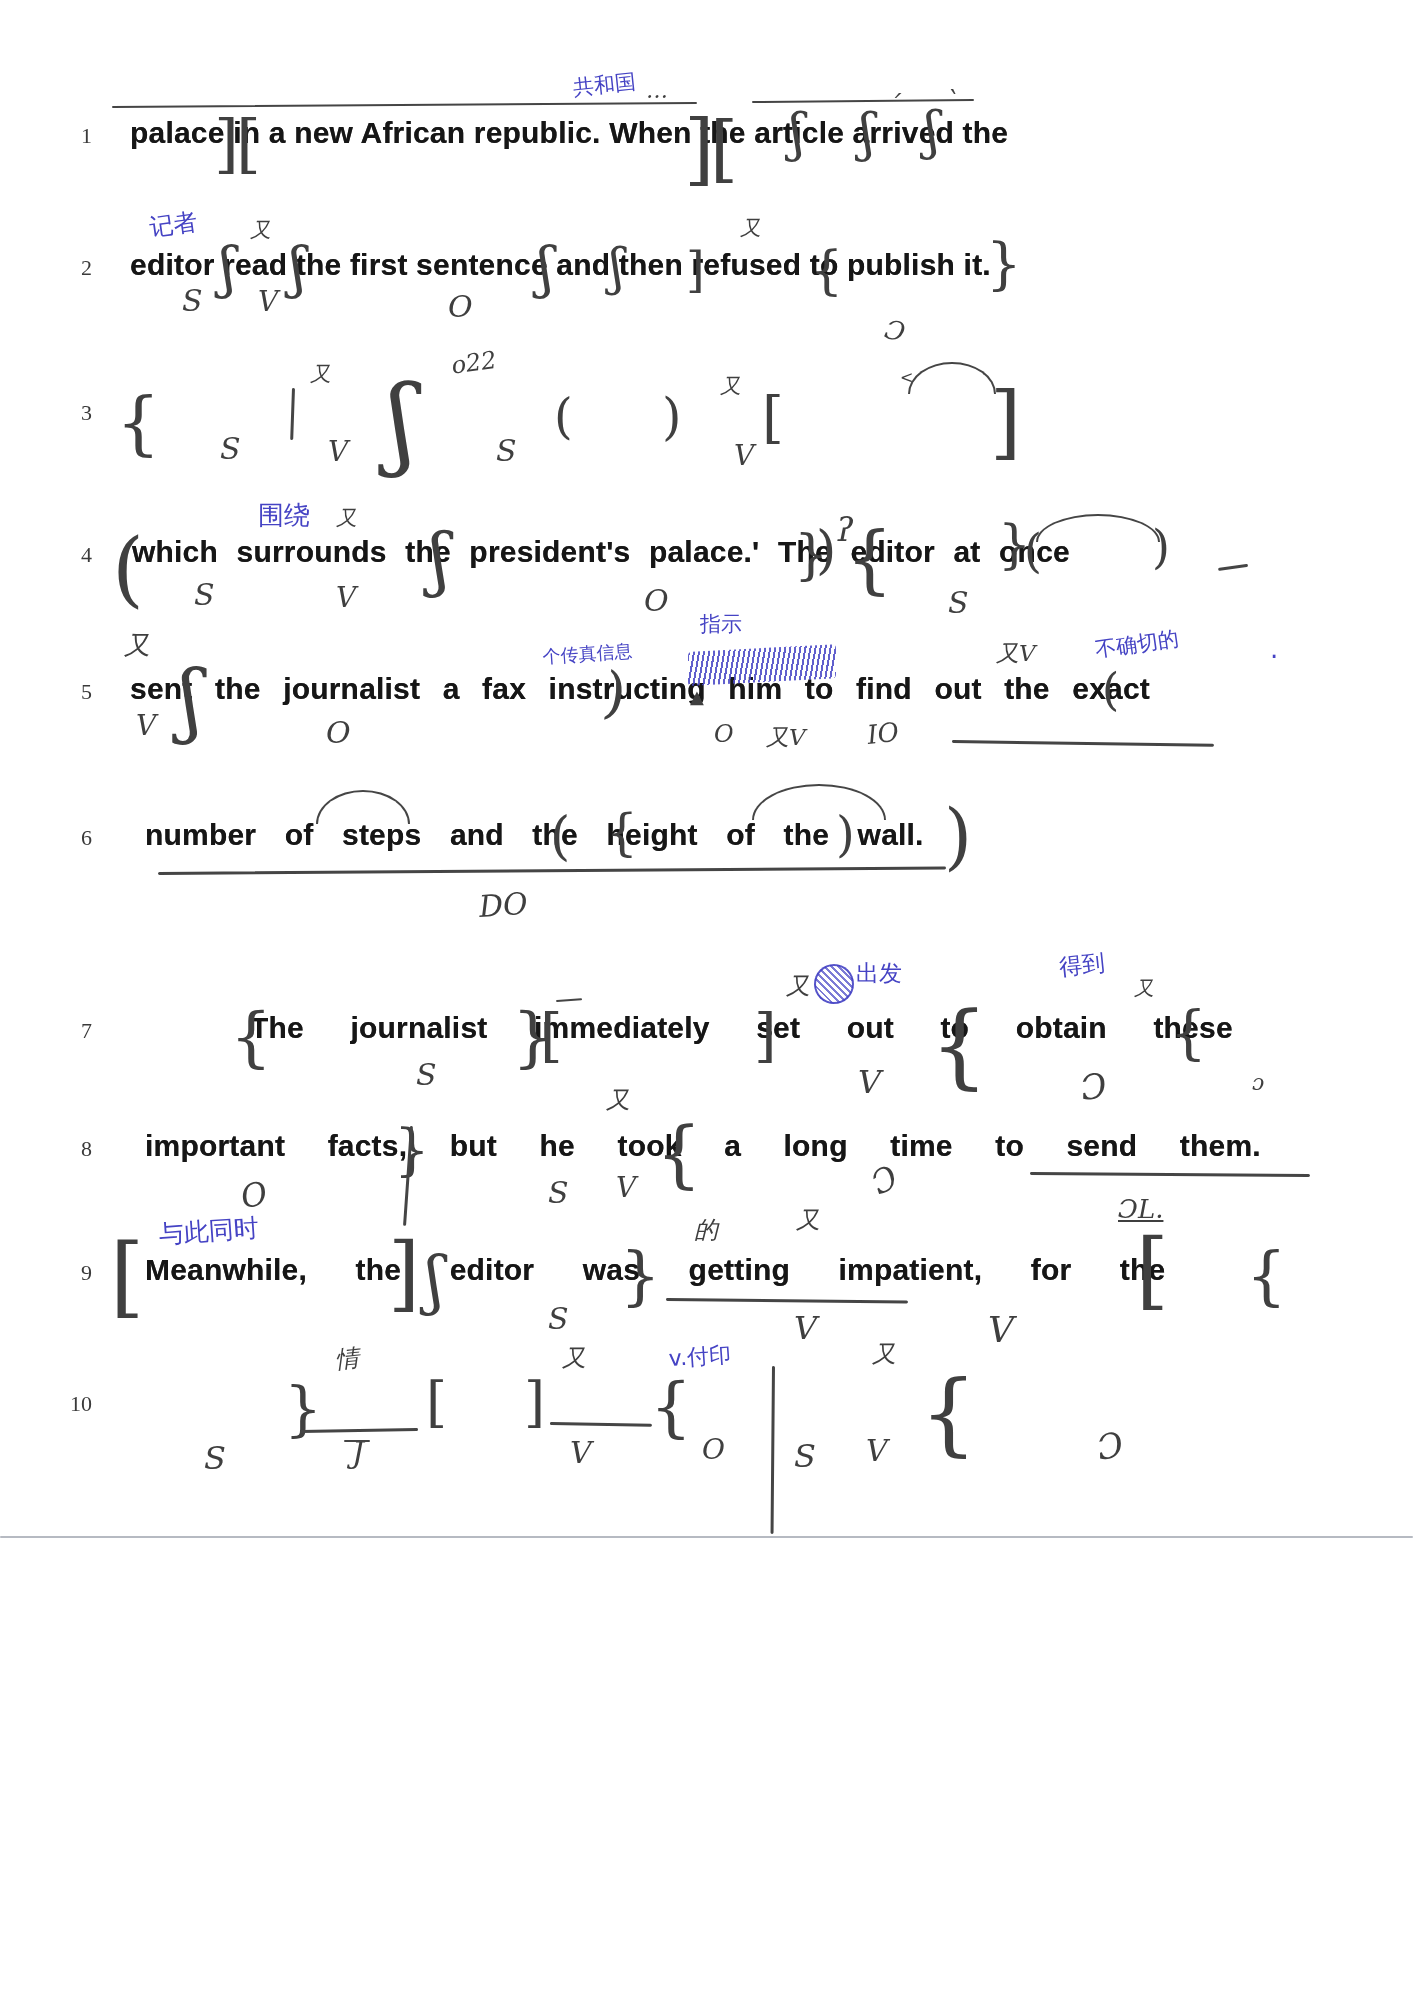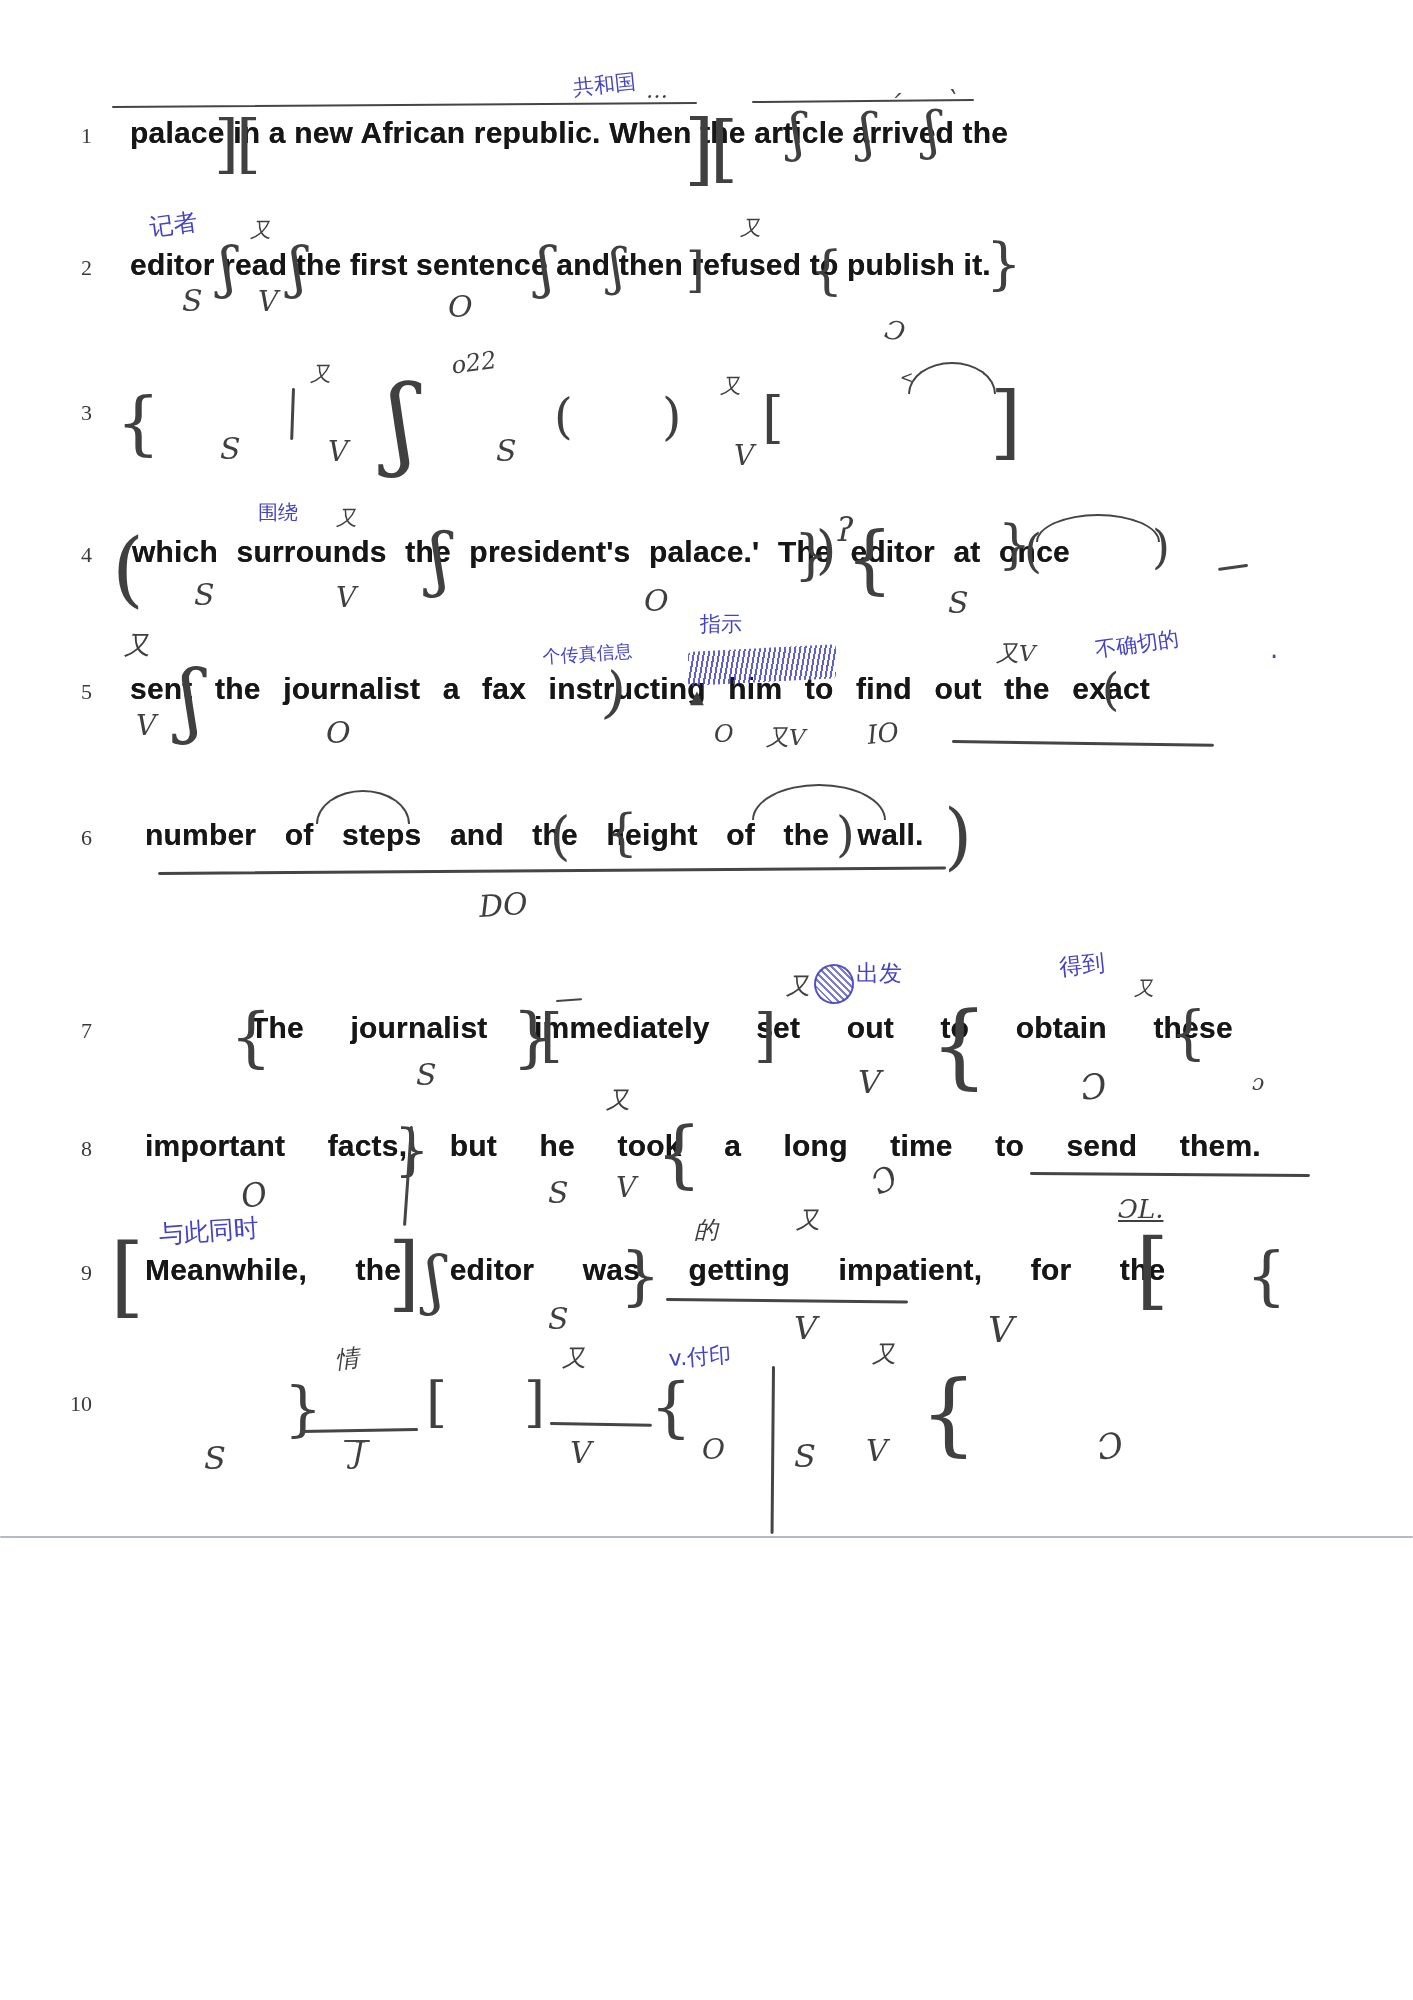--- a/index.html
+++ b/index.html
@@ -106,21 +106,21 @@
       <span class="mk mk-br" style="font-size: 48px; left: 554px; top: 392px;">(</span>
       <span class="mk mk-br" style="font-size: 50px; left: 662px; top: 392px;">)</span>
       <span class="mk mk-pl" style="font-size: 21px; left: 720px; top: 376px;">又</span>
       <span class="mk mk-pl" style="font-size: 28px; left: 734px; top: 442px;">V</span>
       <span class="mk mk-br" style="font-size: 56px; left: 762px; top: 390px;">[</span>
       <div class="mk-arc" style="width: 84px; height: 30px; left: 908px; top: 362px;"></div>
       <span class="mk mk-pl" style="font-size: 16px; left: 900px; top: 370px;">&lt;</span>
       <span class="mk mk-br" style="font-size: 80px; left: 990px; top: 382px;">]</span>
       <span class="mk mk-br" style="font-size: 82px; left: 112px; top: 528px;">(</span>
       <span class="mk mk-pl" style="font-size: 30px; left: 194px; top: 580px;">S</span>
-      <span class="mk mk-blue" style="font-size: 20px; left: 258px; top: 502px;">围绕</span>
+      <span class="mk mk-blue" style="font-size: 26px; left: 258px; top: 502px;">围绕</span>
       <span class="mk mk-pl" style="font-size: 21px; left: 336px; top: 508px;">又</span>
       <span class="mk mk-pl" style="font-size: 28px; left: 336px; top: 584px;">V</span>
       <span class="mk mk-br" style="font-size: 70px; left: 430px; top: 524px;">ʃ</span>
       <span class="mk mk-pl" style="font-size: 30px; left: 644px; top: 586px;">O</span>
       <span class="mk mk-br" style="font-size: 54px; left: 794px; top: 528px;">}</span>
       <span class="mk mk-br" style="font-size: 52px; left: 816px; top: 524px;">)</span>
       <span class="mk mk-pl" style="font-size: 34px; left: 836px; top: 512px;">ʔ</span>
       <span class="mk mk-br" style="font-size: 74px; left: 846px; top: 522px;">{</span>
       <span class="mk mk-pl" style="font-size: 30px; left: 948px; top: 588px;">S</span>
       <span class="mk mk-br" style="font-size: 52px; left: 998px; top: 518px;">}</span>

